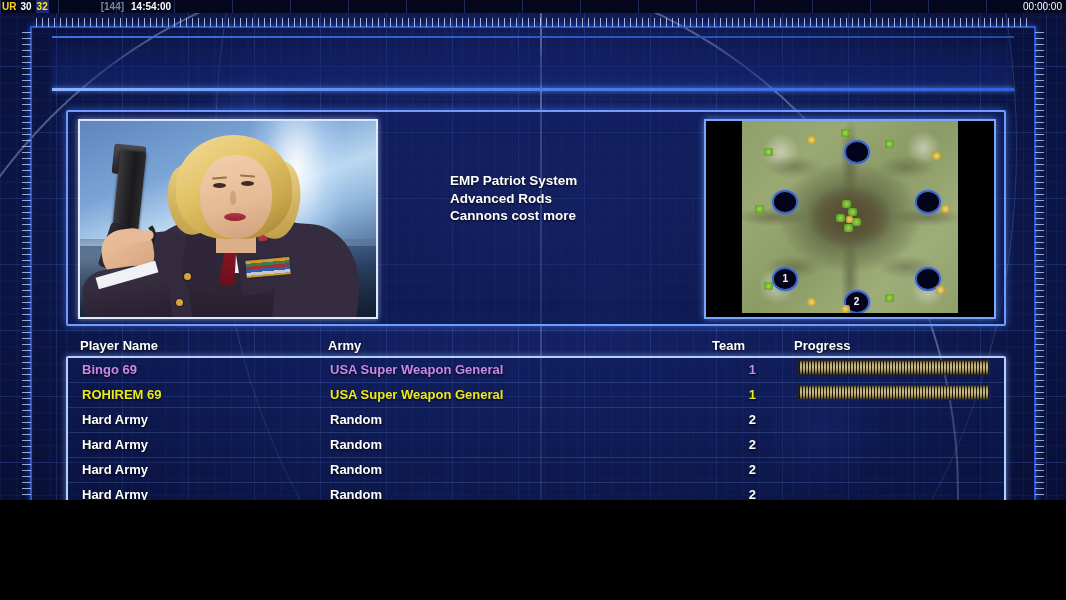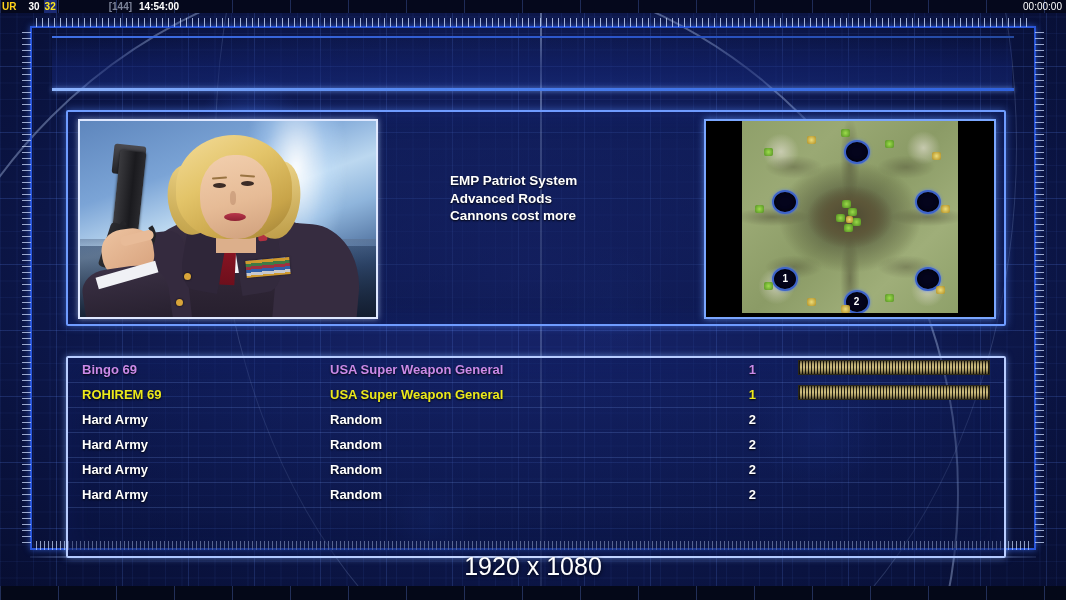--- a/index.html
+++ b/index.html
@@ -1,18 +1,18 @@
 <!DOCTYPE html>
 <html><head>
 <meta charset="utf-8">
 <style>
   html,body{margin:0;padding:0;background:#000;}
   body{width:1066px;height:600px;overflow:hidden;font-family:"Liberation Sans",sans-serif;}
 
-  #screen{position:relative;width:1066px;height:600px;overflow:hidden;
+  #screen{position:relative;width:1066px;height:500px;overflow:hidden;
     background:#14532d;}
 
   
   .bg-base{position:absolute;inset:0;
     background:
       radial-gradient(ellipse 900px 520px at 50% 46%, #18256e 0%, #101c56 38%, #0a1340 64%, #050a26 100%);
   }
   .bg-grid{position:absolute;inset:0;
     background-image:
       linear-gradient(to right, rgba(90,130,230,.20) 1px, transparent 1px),
@@ -45,21 +45,21 @@
   .topbar{position:absolute;left:0;top:0;width:1066px;height:13px;
     background:#05081c;z-index:40;
     display:flex;align-items:center;}
   .topbar .tline{position:absolute;left:0;top:0;width:100%;height:13px;
     background-image:linear-gradient(to right, rgba(80,110,200,.35) 1px, transparent 1px);
     background-size:58px 13px;}
   .tb-left{position:relative;display:flex;align-items:center;gap:4px;
     padding-left:2px;font-size:10px;font-weight:bold;letter-spacing:0;
     font-family:"Liberation Sans",sans-serif;line-height:13px;}
   .tb-ur{color:#ffd21a;}
-  .tb-n1{color:#ffffff;margin-left:8px;}
+  .tb-n1{color:#ffffff;}
   .tb-n2{color:#ffe71e;background:#1b2a72;padding:0 1px;}
   .tb-brk{color:#7c8399;padding-left:48px;}
   .tb-clock{color:#ffffff;margin-left:3px;}
   .tb-right{position:absolute;right:4px;top:0;line-height:13px;
     color:#ffffff;font-size:10px;font-weight:normal;}
 
   
   .frame-outer{position:absolute;left:22px;top:18px;width:1022px;height:540px;z-index:5;}
   .fo-line{position:absolute;border:2px solid #2a56d8;box-shadow:0 0 6px rgba(60,110,240,.65);}
   .fo-main{left:8px;top:8px;right:8px;bottom:8px;}
@@ -357,20 +357,26 @@
           <div class="mm-res" style="left: 10%; top: 84%;"></div>
           <div class="mm-res gold" style="left: 30%; top: 92%;"></div>
           <div class="mm-res" style="left: 66%; top: 90%;"></div>
           <div class="mm-res gold" style="left: 90%; top: 86%;"></div>
           <div class="mm-res" style="left: 46%; top: 4%;"></div>
           <div class="mm-res gold" style="left: 46%; top: 96%;"></div>
         </div>
     </div>
   </div>
 
+  <div class="tbl-head">
+    <span style="left:14px;">Player Name</span>
+    <span style="left:262px;">Army</span>
+    <span style="left:646px;">Team</span>
+    <span style="left:728px;">Progress</span>
+  </div>
 
   <div class="tbl">
     <div id="rows">
         <div class="row">
           <span class="c-name" style="color: rgb(203, 138, 232);">Bingo 69</span>
           <span class="c-army" style="color: rgb(203, 138, 232);">USA Super Weapon General</span>
           <span class="c-team" style="color: rgb(203, 138, 232);">1</span>
           <div class="c-prog">
             <div class="bar" style="width: 100%;"></div>
           </div>

